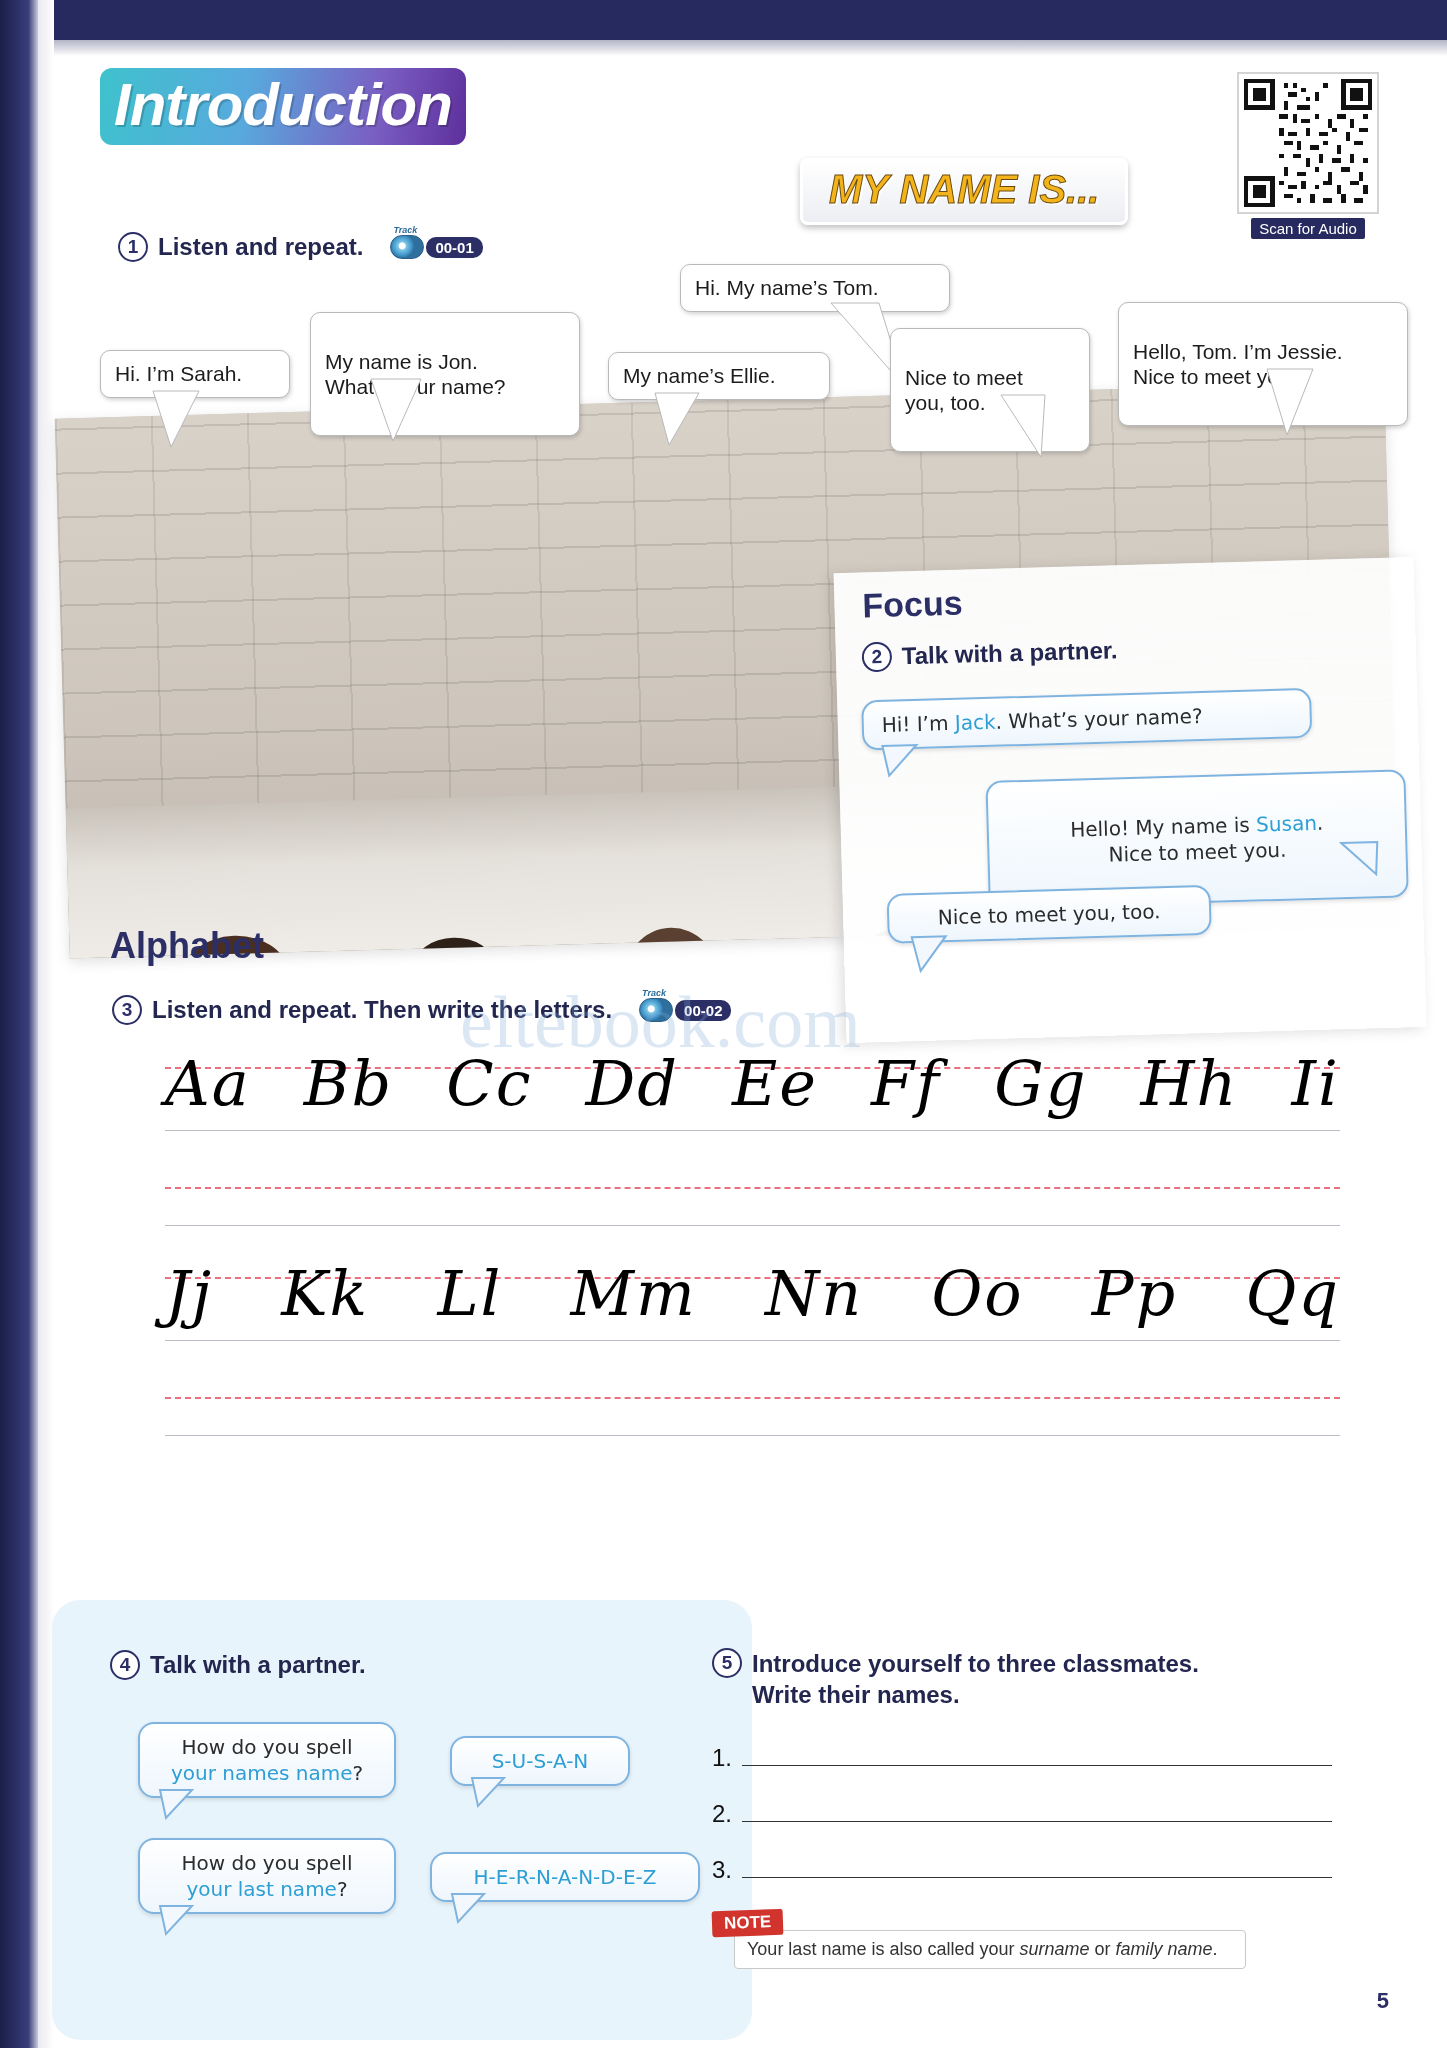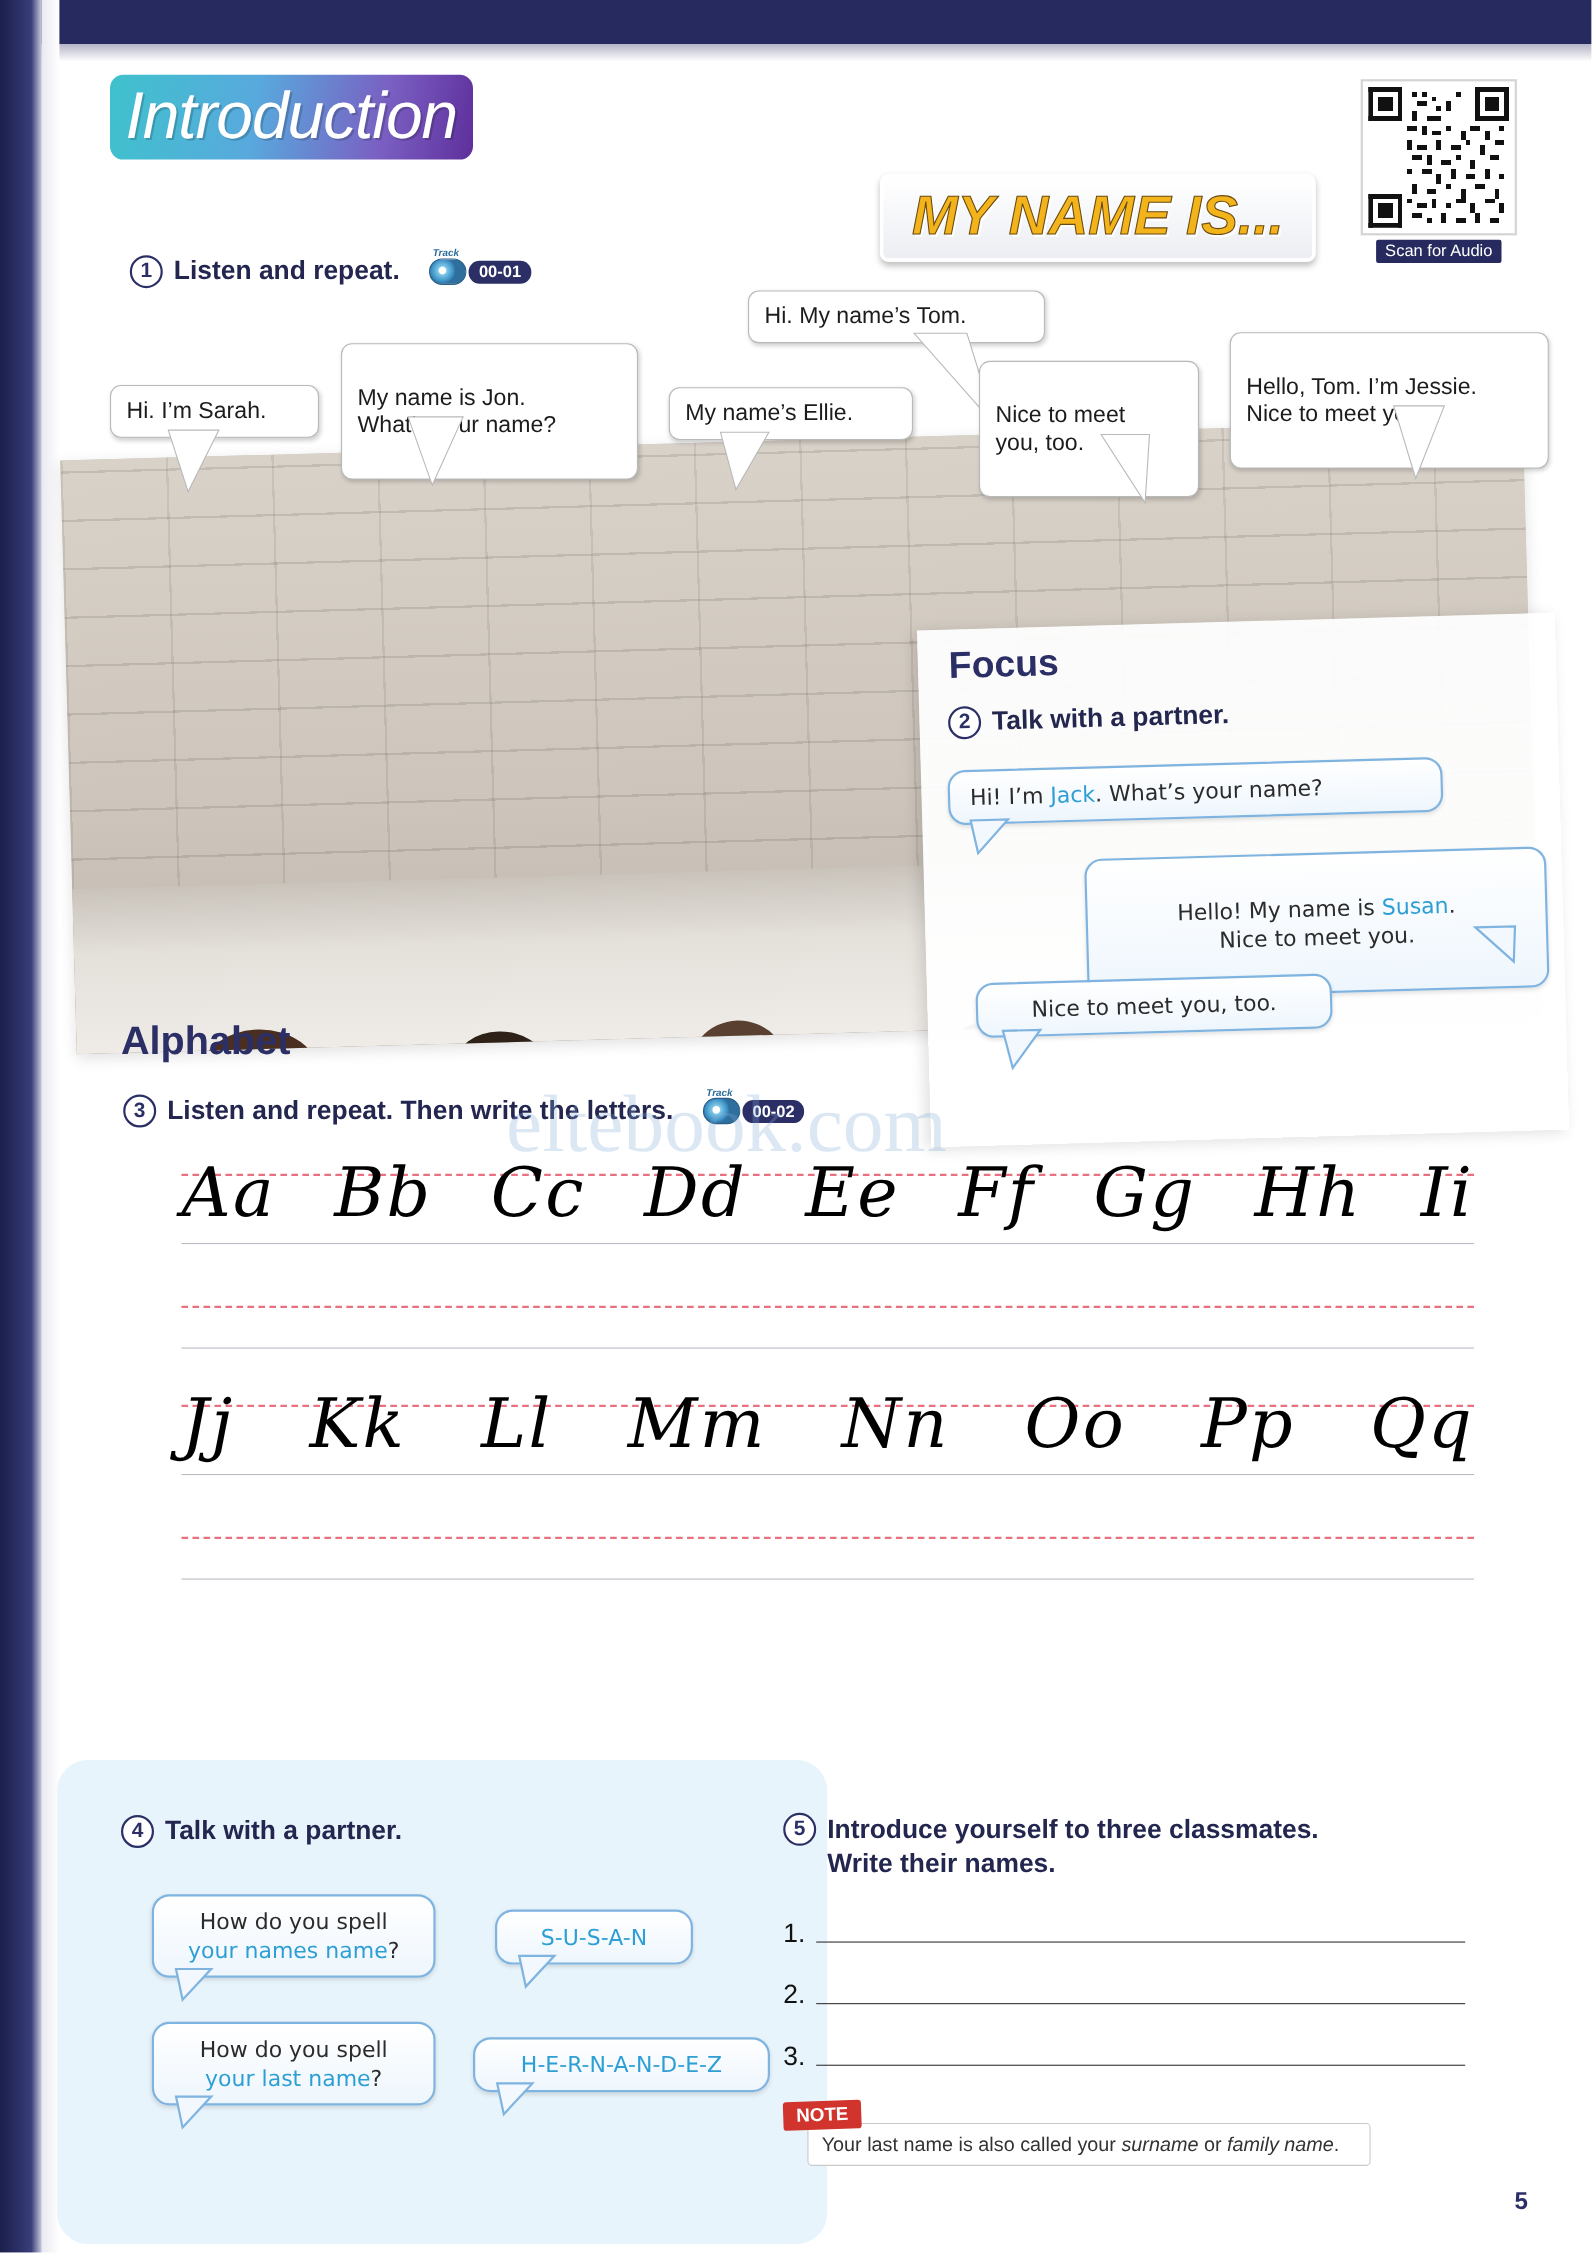--- a/index.html
+++ b/index.html
@@ -38,35 +38,35 @@
   .title-block {
     position: absolute; left: 100px; top: 68px; z-index: 20;
   }
   .title-wrap {
     display:inline-block;
     background: linear-gradient(100deg,#3fc2cd 0%,#58a9dd 40%,#7a5fc2 75%,#5e2f9c 100%);
     border-radius: 12px;
     padding: 2px 14px 6px 14px;
   }
   .title-wrap span {
-    color:#ffffff; font-size:60px; font-weight:normal; font-style:italic;
+    color:#ffffff; font-size:60px; font-weight:bold; font-style:italic;
     text-shadow: 2px 2px 0 rgba(0,0,0,0.18);
     letter-spacing:-1px;
   }
 
   .unit-title {
     position:absolute; left: 800px; top: 158px; z-index: 20;
     background: linear-gradient(180deg,#ffffff 0%, #eceef3 100%);
     border: 3px solid #ffffff;
     border-radius: 8px;
     padding: 6px 26px 10px 26px;
     box-shadow: 0 3px 6px rgba(0,0,0,0.25);
   }
   .unit-title span {
-    font-size: 50px; font-weight: bold; font-style: italic;
+    font-size: 40px; font-weight: bold; font-style: italic;
     color: #f3b41b;
     -webkit-text-stroke: 1px #6b4a12;
     letter-spacing: 0px;
     text-shadow: 2px 2px 0 #ffffff;
   }
 
   .qr-box {
     position:absolute; right: 68px; top: 72px; z-index: 25; text-align:center;
   }
   .qr-frame {

